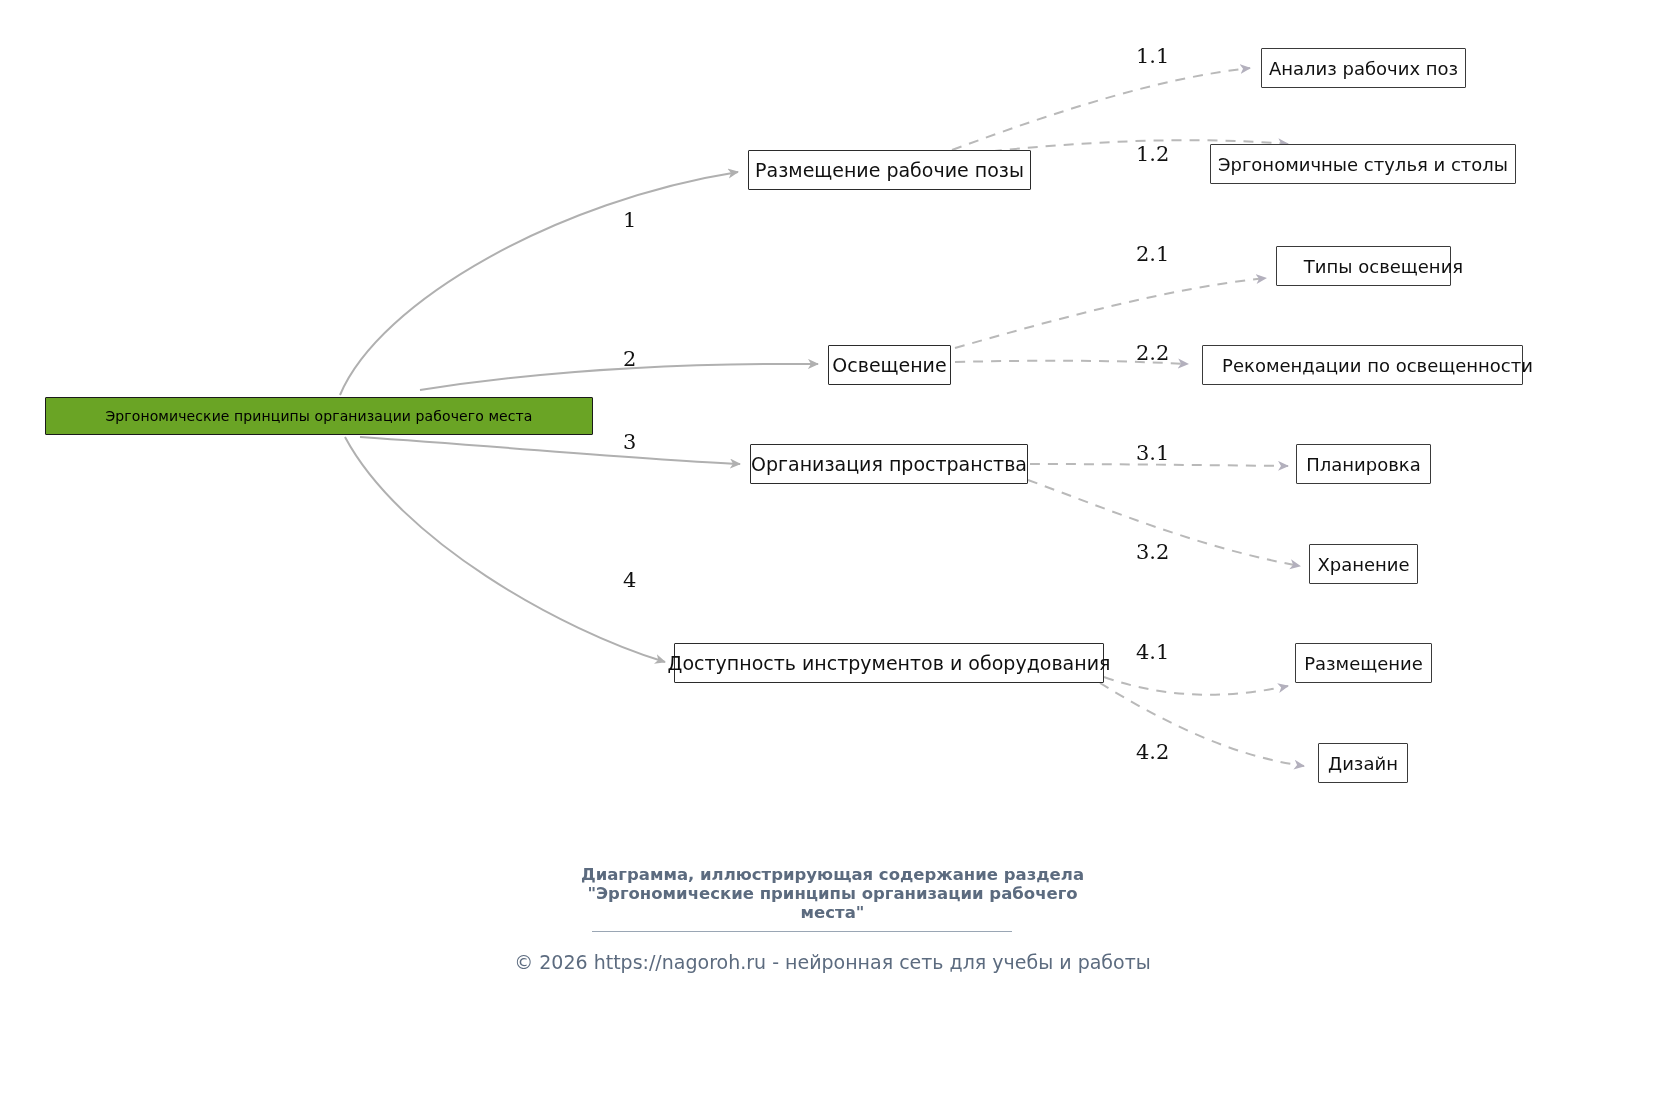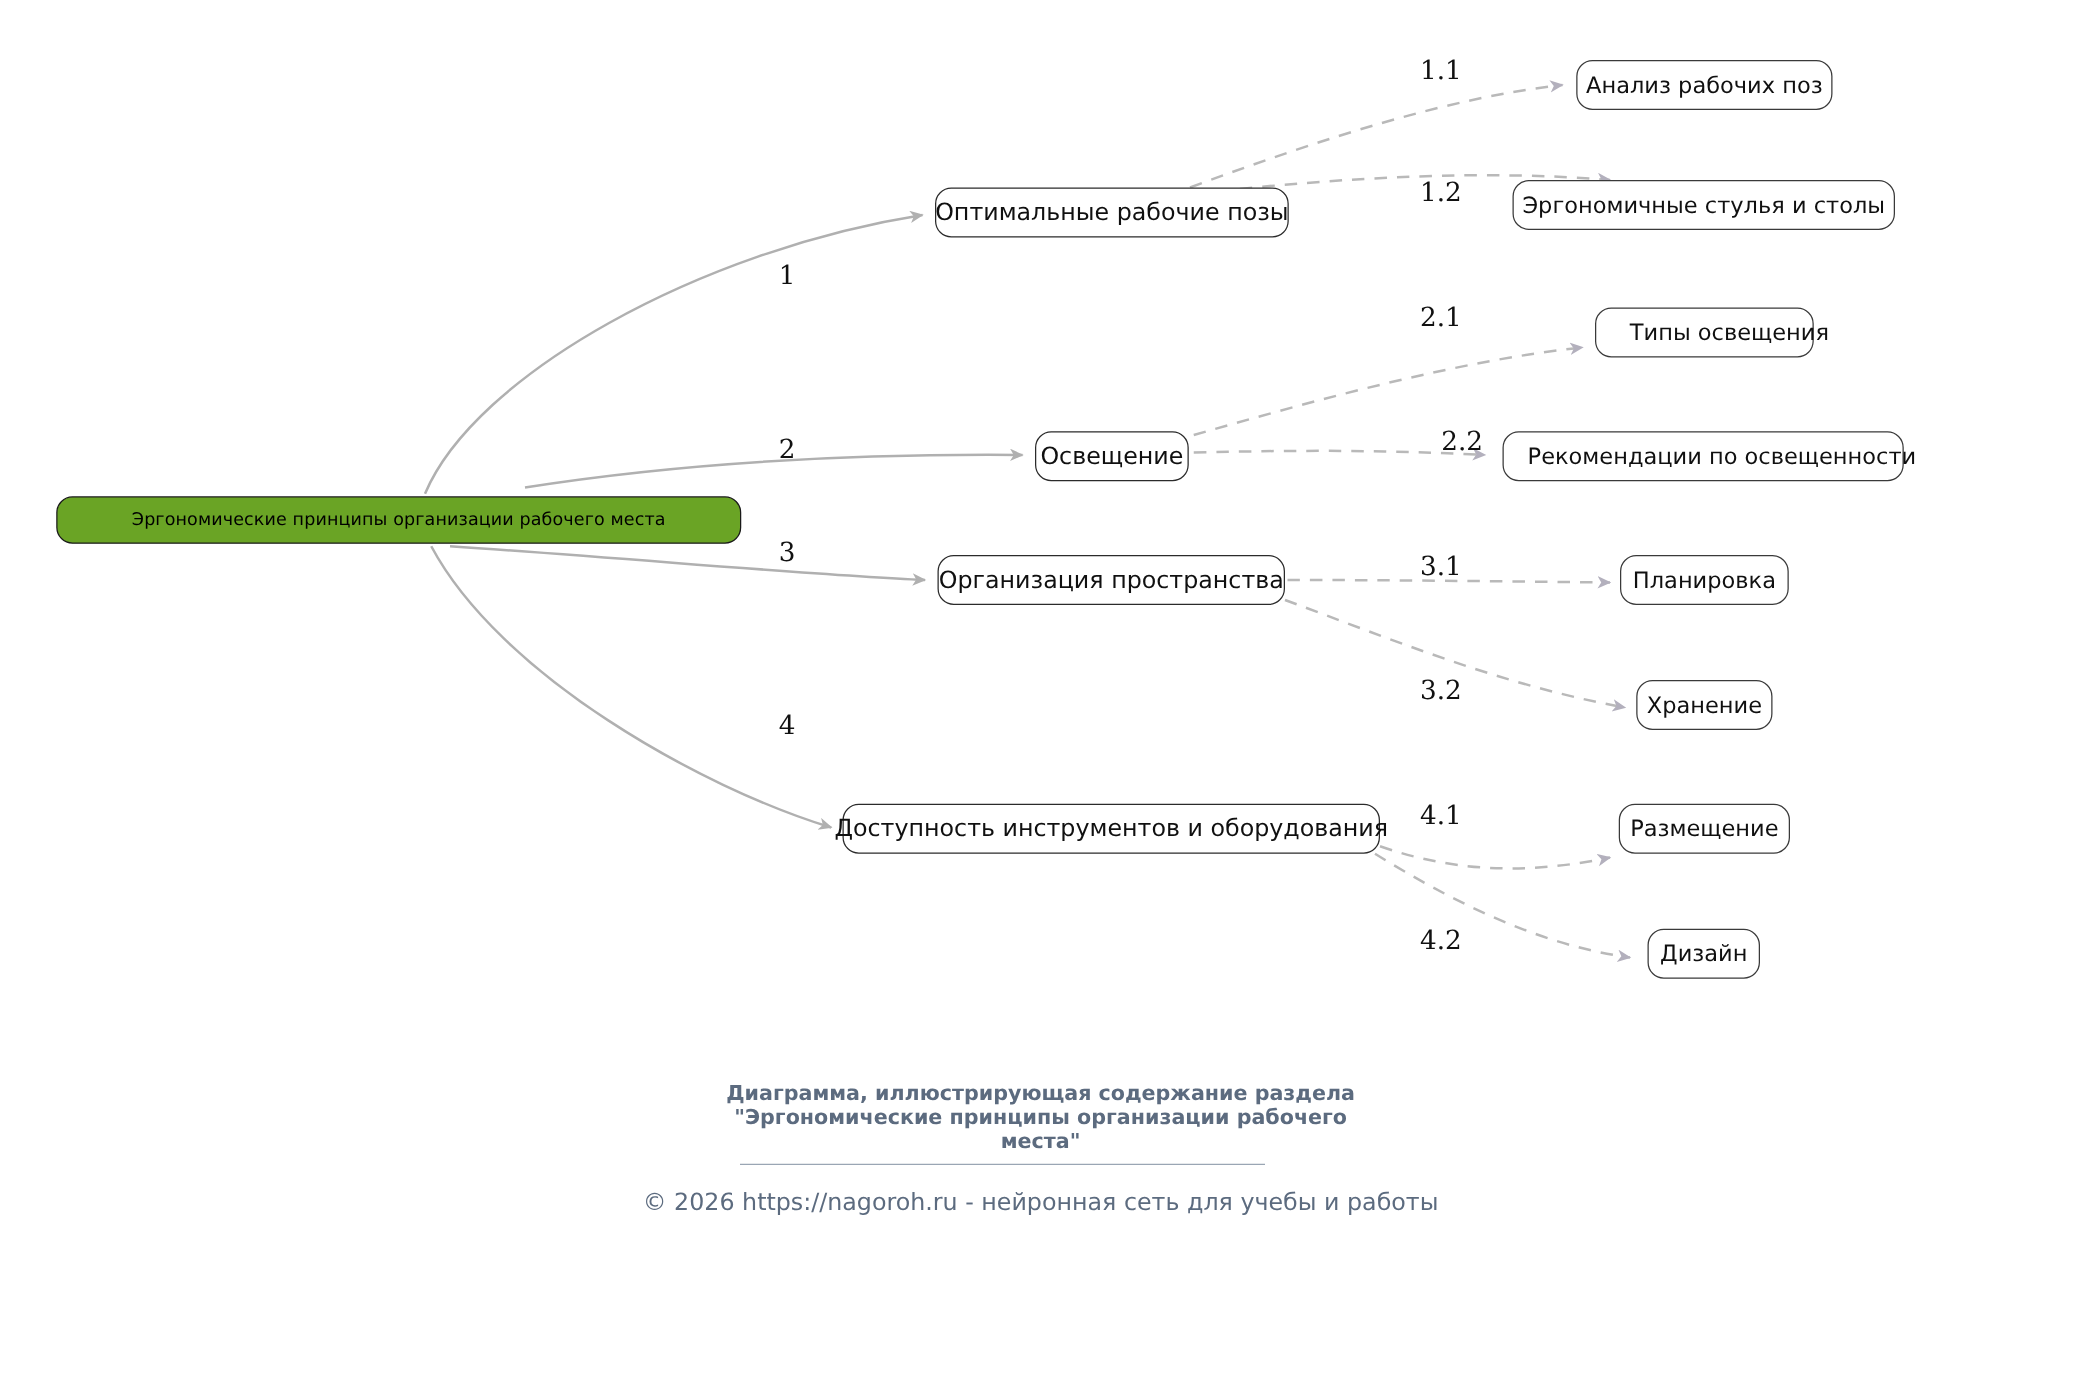--- a/index.html
+++ b/index.html
@@ -30,21 +30,21 @@
     stroke: #b9b9b9;
     stroke-width: 2;
     stroke-dasharray: 10 8;
   }
   .node {
     position: absolute;
     box-sizing: border-box;
     display: flex;
     align-items: center;
     justify-content: center;
-    border-radius: 13px;
+    border-radius: 1px;
     white-space: nowrap;
   }
   .node-root {
     background: #6aa425;
     border: 1.6px solid #1a1a1a;
     color: #000000;
     font-size: 14px;
     letter-spacing: 0.1px;
     text-align: center;
   }
@@ -127,21 +127,21 @@
 
   <path class="edge-dashed" d="M1104,677 C1170,700 1230,698 1288,686" marker-end="url(#arrow-dashed)"></path>
   <path class="edge-dashed" d="M1100,683 C1160,720 1230,756 1304,766" marker-end="url(#arrow-dashed)"></path>
 </svg>
 
 <div class="node node-root" style="left:45px; top:397px; width:548px; height:38px;">
   <span>Эргономические принципы организации рабочего места</span>
 </div>
 
 <div class="node node-branch" style="left:748px; top:150px; width:283px; height:40px;">
-  <span>Оптимальные рабочие позы</span>
+  <span>Размещение рабочие позы</span>
 </div>
 <div class="node node-branch" style="left:828px; top:345px; width:123px; height:40px;">
   <span>Освещение</span>
 </div>
 <div class="node node-branch" style="left:750px; top:444px; width:278px; height:40px;">
   <span>Организация пространства</span>
 </div>
 <div class="node node-branch" style="left:674px; top:643px; width:430px; height:40px;">
   <span>Доступность инструментов и оборудования</span>
 </div>
@@ -172,21 +172,21 @@
 </div>
 
 <div class="edge-label" style="left:623px; top:208px;">1</div>
 <div class="edge-label" style="left:623px; top:347px;">2</div>
 <div class="edge-label" style="left:623px; top:430px;">3</div>
 <div class="edge-label" style="left:623px; top:568px;">4</div>
 
 <div class="edge-label" style="left:1136px; top:44px;text-align:right;">1.1</div>
 <div class="edge-label" style="left:1136px; top:142px;">1.2</div>
 <div class="edge-label" style="left:1136px; top:242px;">2.1</div>
-<div class="edge-label" style="left:1136px; top:341px;margin-left:17px;">2.2</div>
+<div class="edge-label" style="left:1136px; top:341px;">2.2</div>
 <div class="edge-label" style="left:1136px; top:441px;">3.1</div>
 <div class="edge-label" style="left:1136px; top:540px;">3.2</div>
 <div class="edge-label" style="left:1136px; top:640px;">4.1</div>
 <div class="edge-label" style="left:1136px; top:740px;">4.2</div>
 
 <div class="caption" style="top:865px;">
   <span class="caption-line">Диаграмма, иллюстрирующая содержание раздела</span>
   <span class="caption-line">"Эргономические принципы организации рабочего</span>
   <span class="caption-line">места"</span>
 </div>

